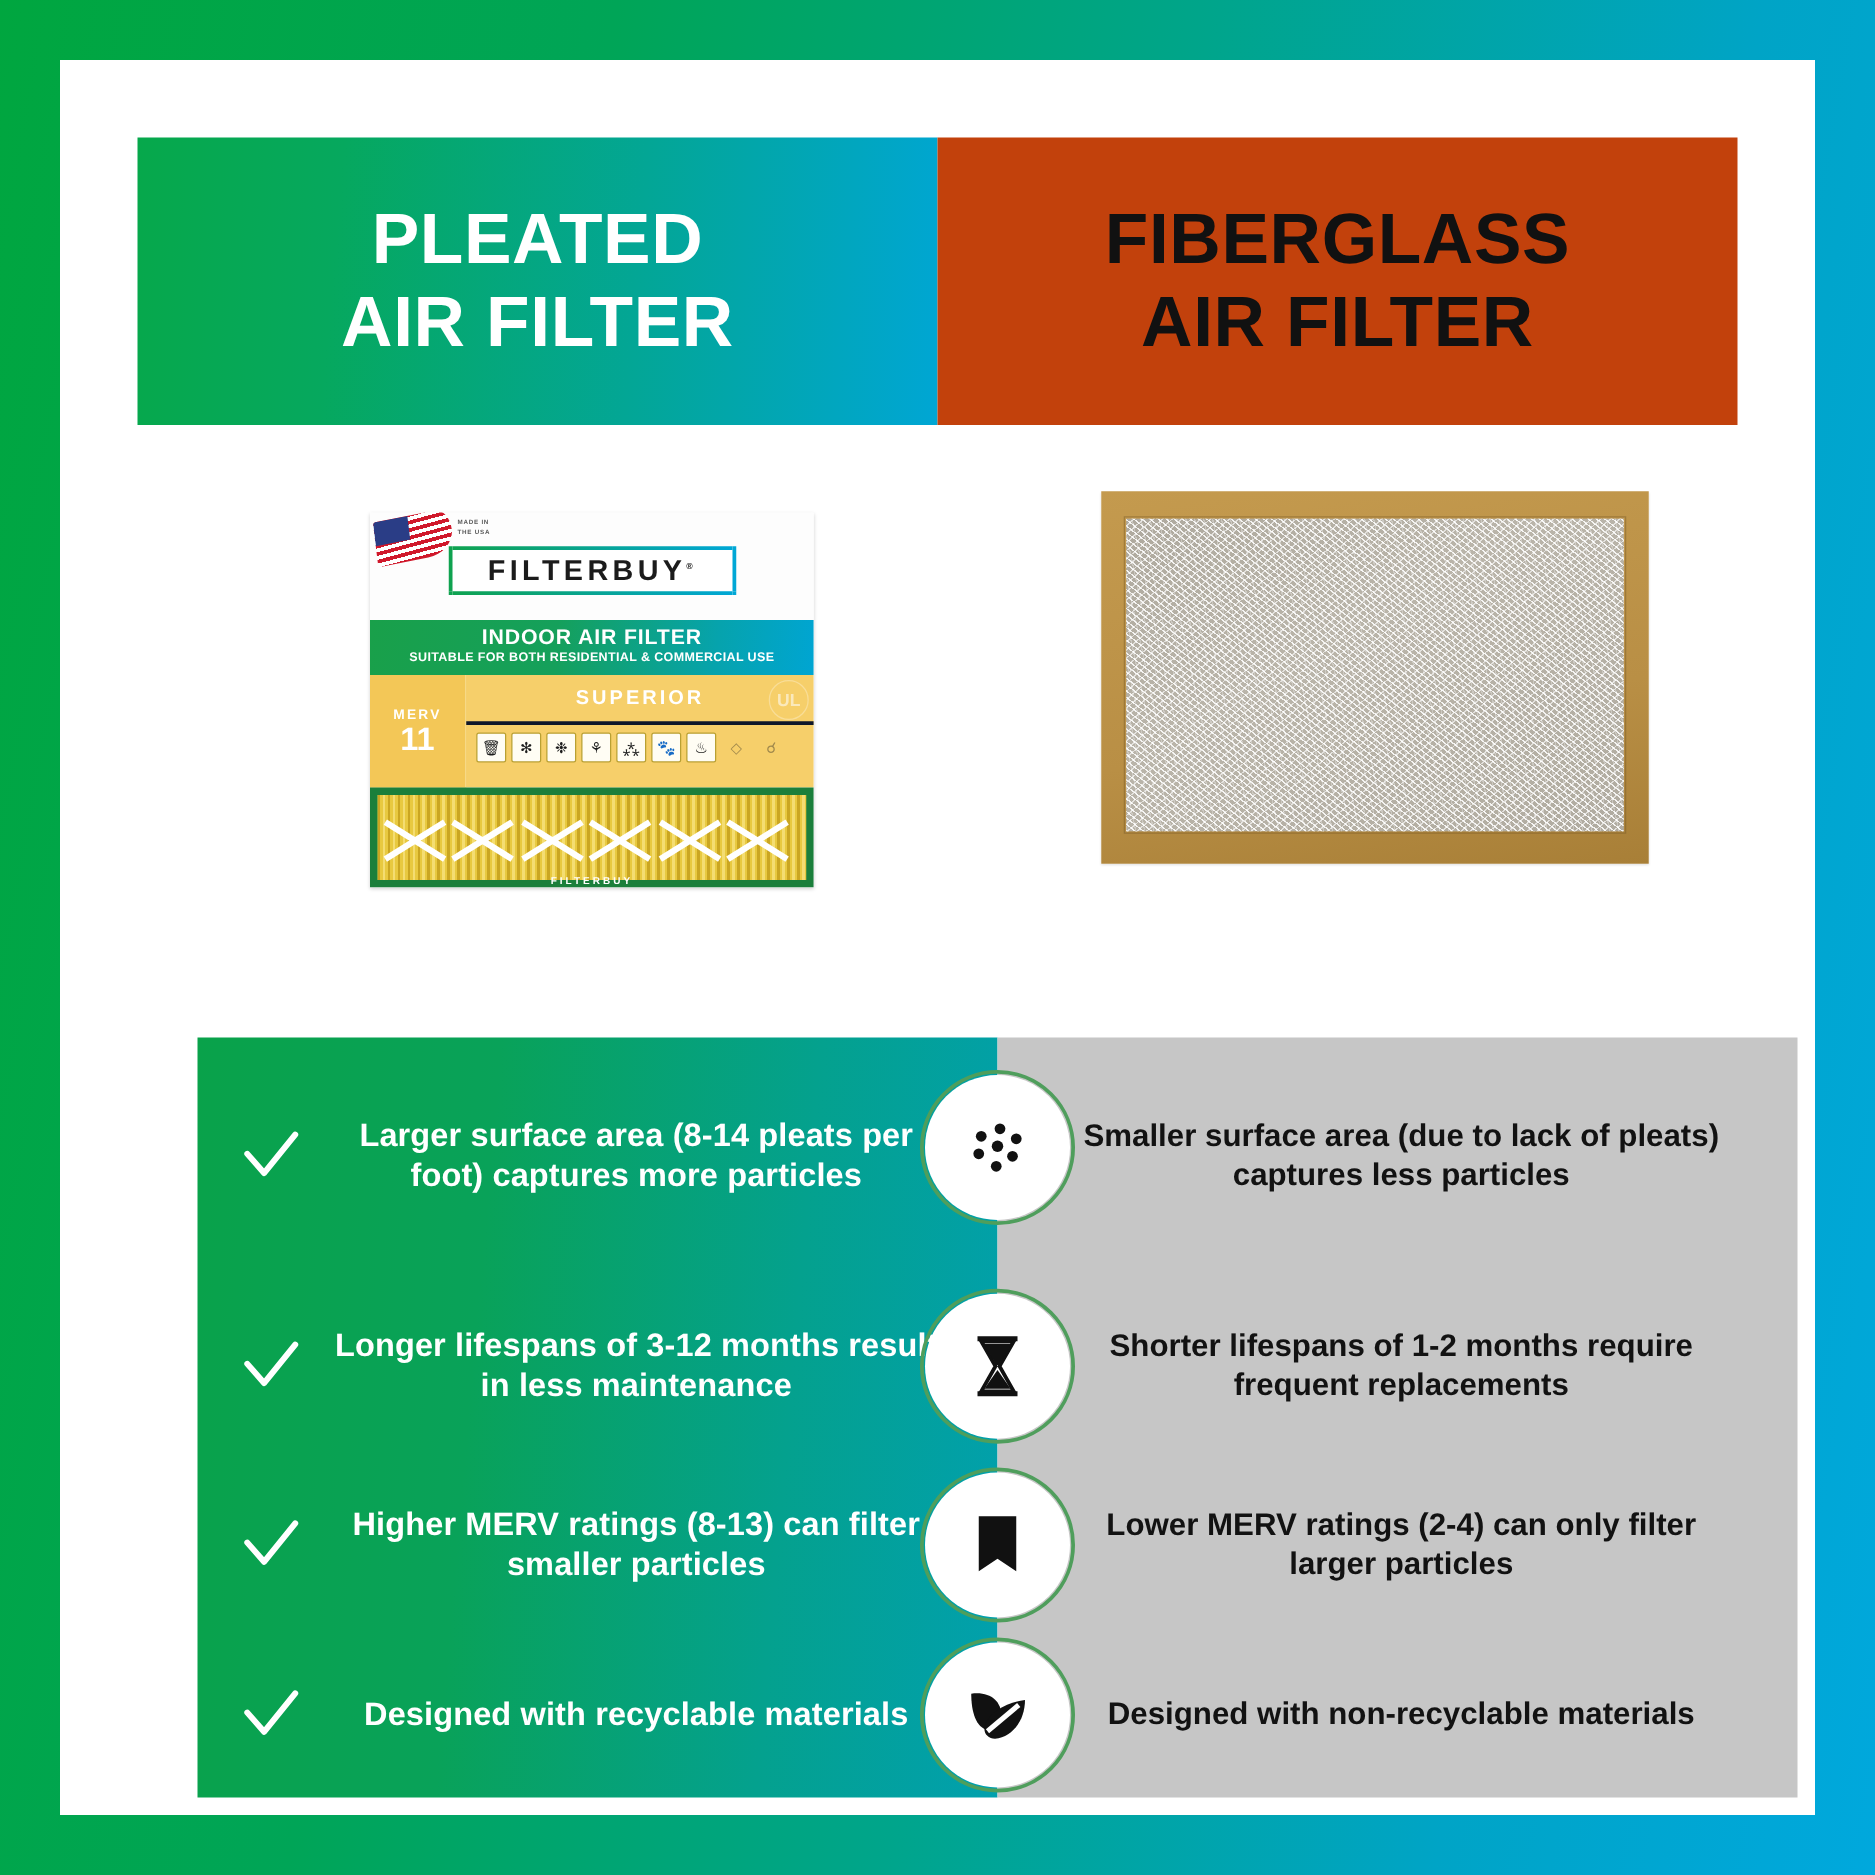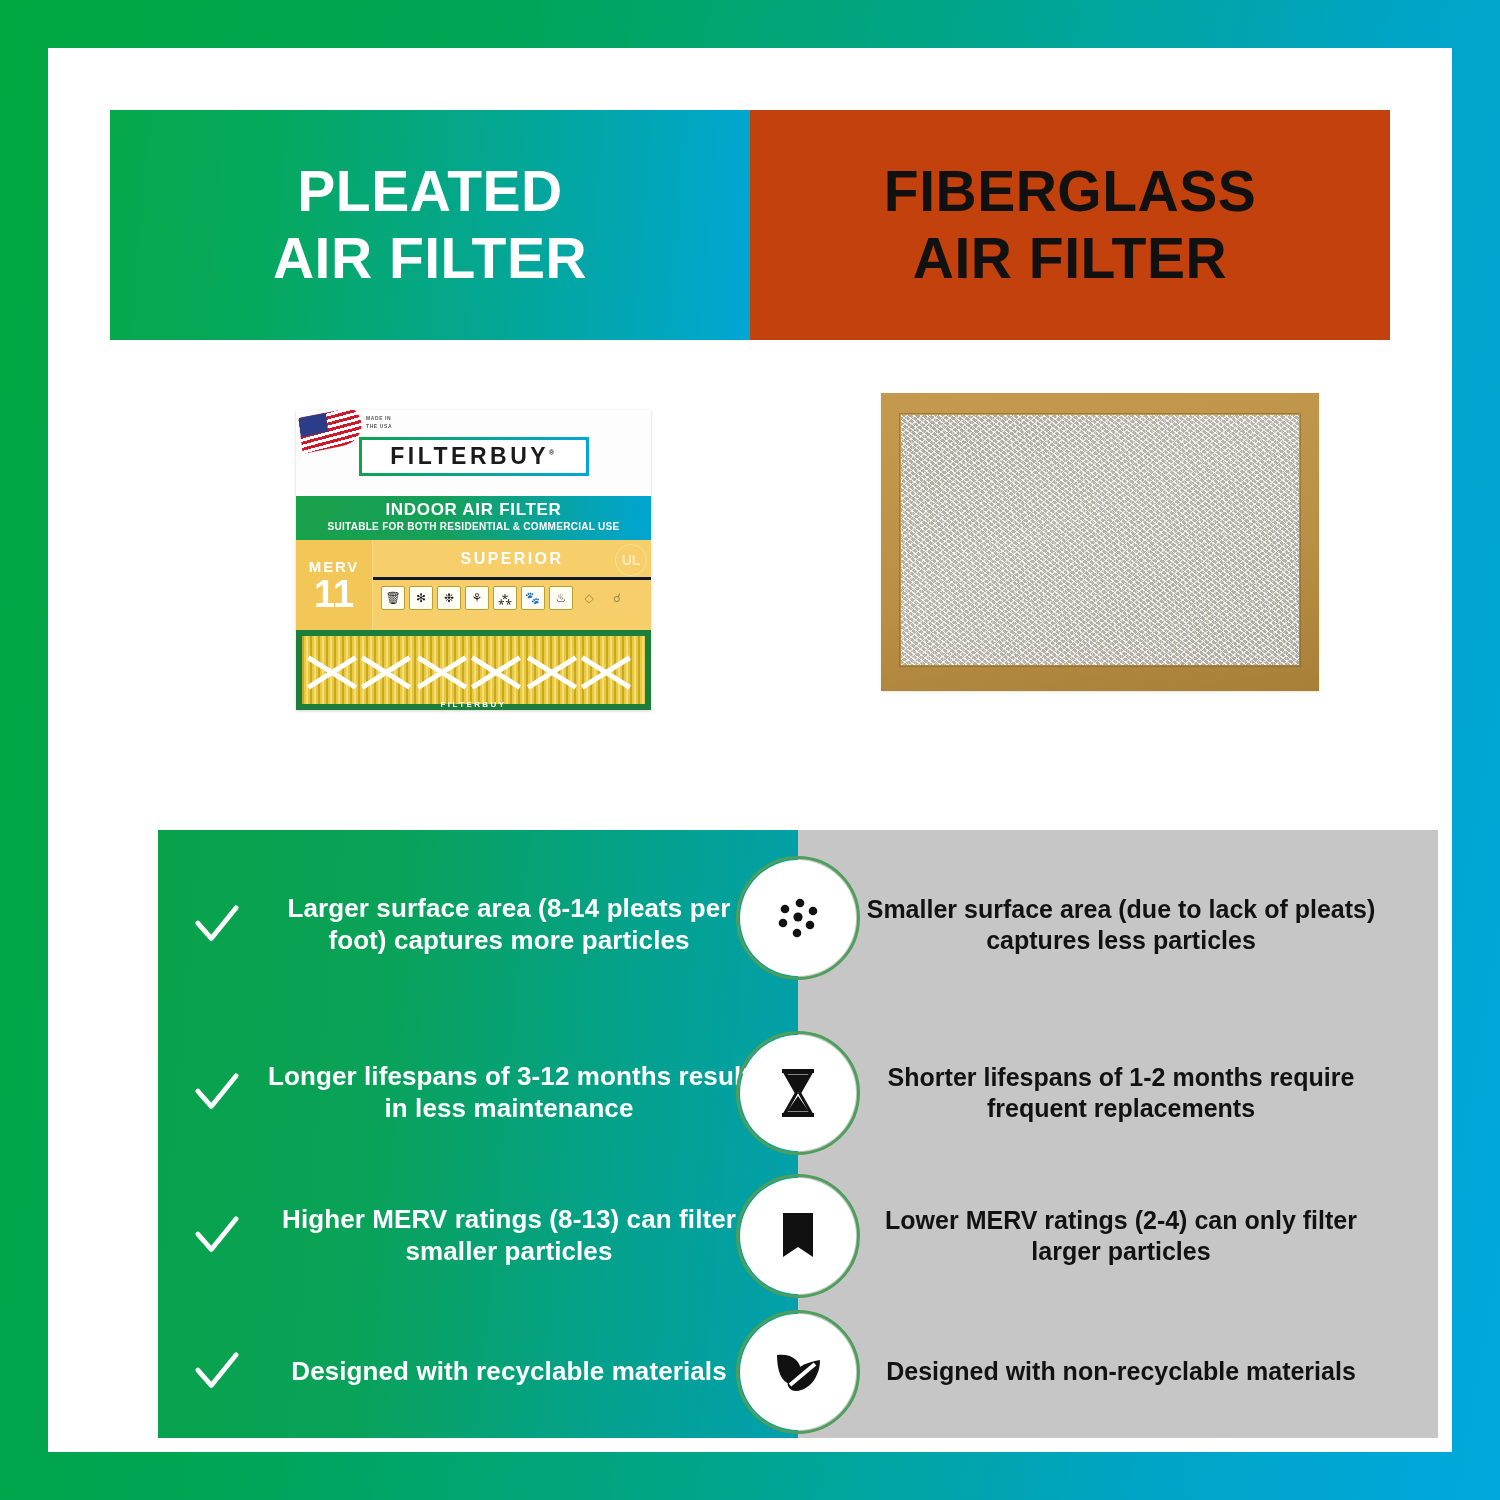--- a/index.html
+++ b/index.html
@@ -94,22 +94,22 @@
     color:#fff; text-align:center; padding-top:4px;
   }
   .pb-band .b1{ font-size:17px; font-weight:bold; letter-spacing:.7px; }
   .pb-band .b2{ font-size:10px; font-weight:bold; letter-spacing:.3px; margin-top:1px;}
   .pb-mid{ height:90px; background:#f6cf6a; display:flex; position:relative; }
   .pb-merv{
     width:77px; background:#f3c757; color:#fff;
     display:flex; flex-direction:column; align-items:center; justify-content:center;
     border-right:1px solid #f7d986;
   }
-  .pb-merv .m1{ font-size:15px; font-weight:bold; letter-spacing:1.8px; }
-  .pb-merv .m2{ font-size:38px; font-weight:bold; line-height:1; }
+  .pb-merv .m1{ font-size:11px; font-weight:bold; letter-spacing:1.8px; }
+  .pb-merv .m2{ font-size:26px; font-weight:bold; line-height:1; }
   .pb-midright{ flex:1; position:relative; }
   .pb-sup{
     height:40px; display:flex; align-items:center; justify-content:center;
     color:#fff; font-size:16px; font-weight:bold; letter-spacing:2.4px;
     border-bottom:3px solid #0f172a;
   }
   .pb-seal{
     position:absolute; right:4px; top:4px; width:32px; height:32px;
     border-radius:50%;
     border:1px solid rgba(255,255,255,.55);

